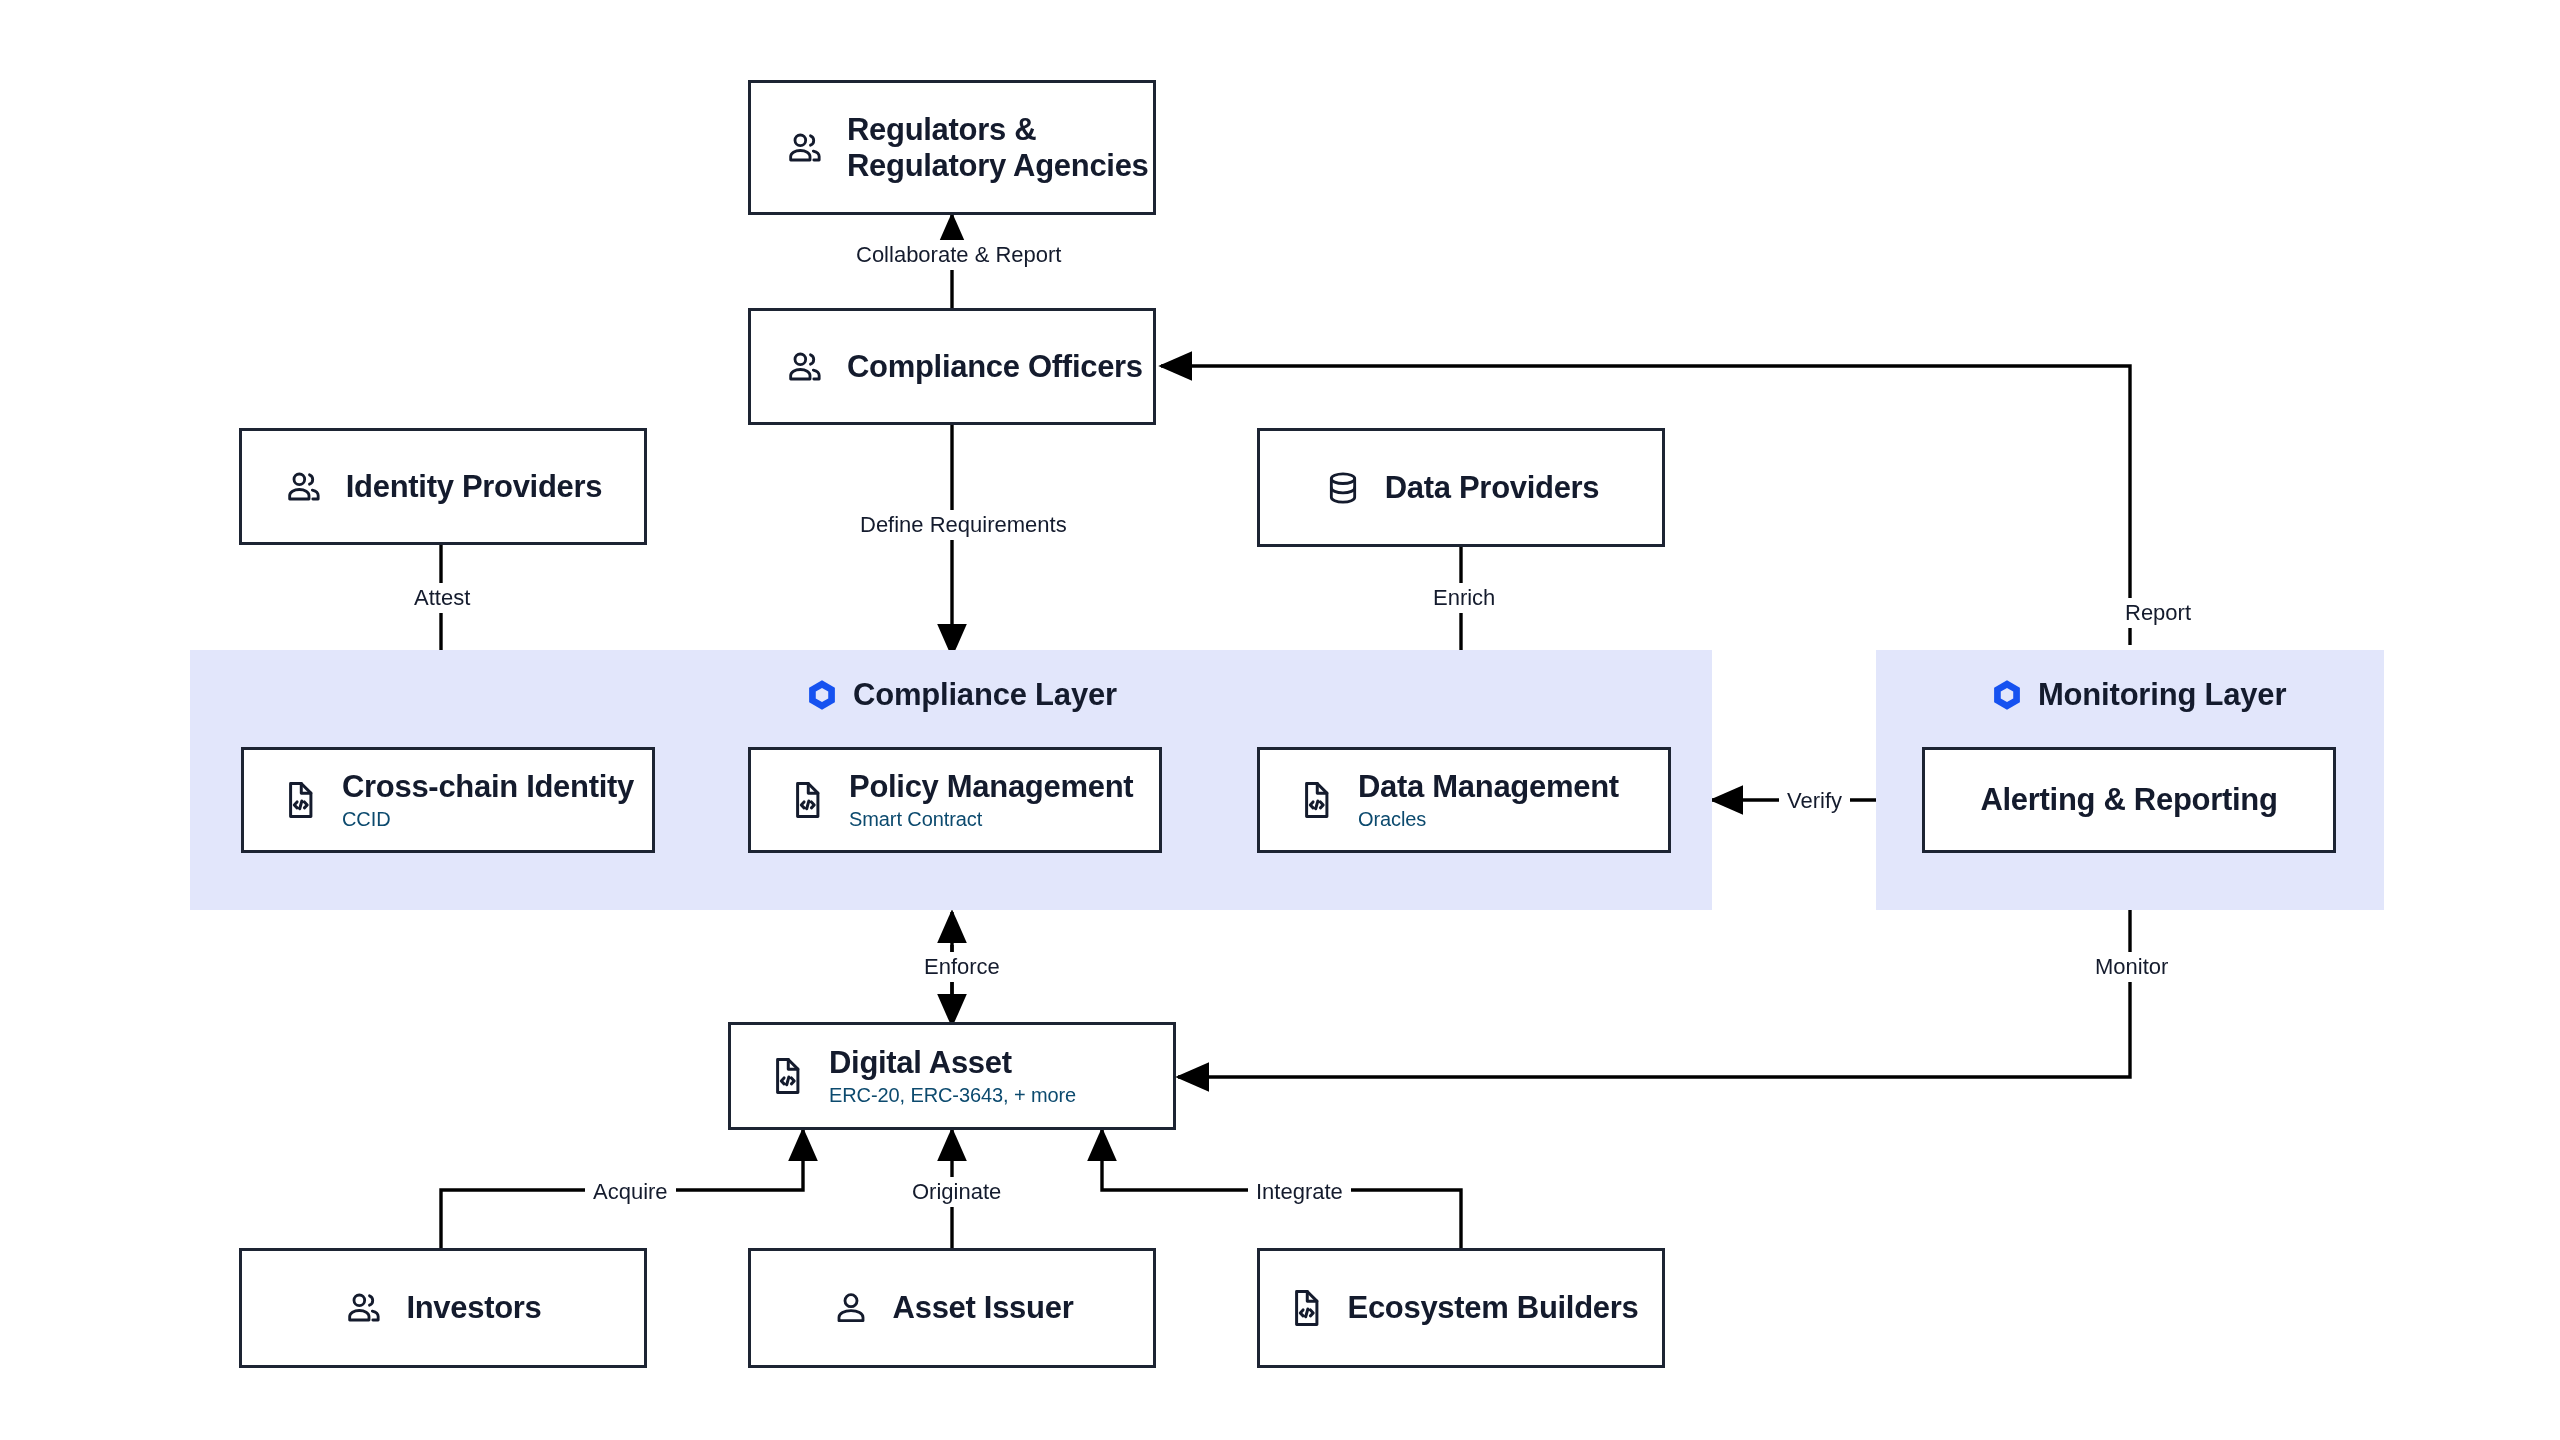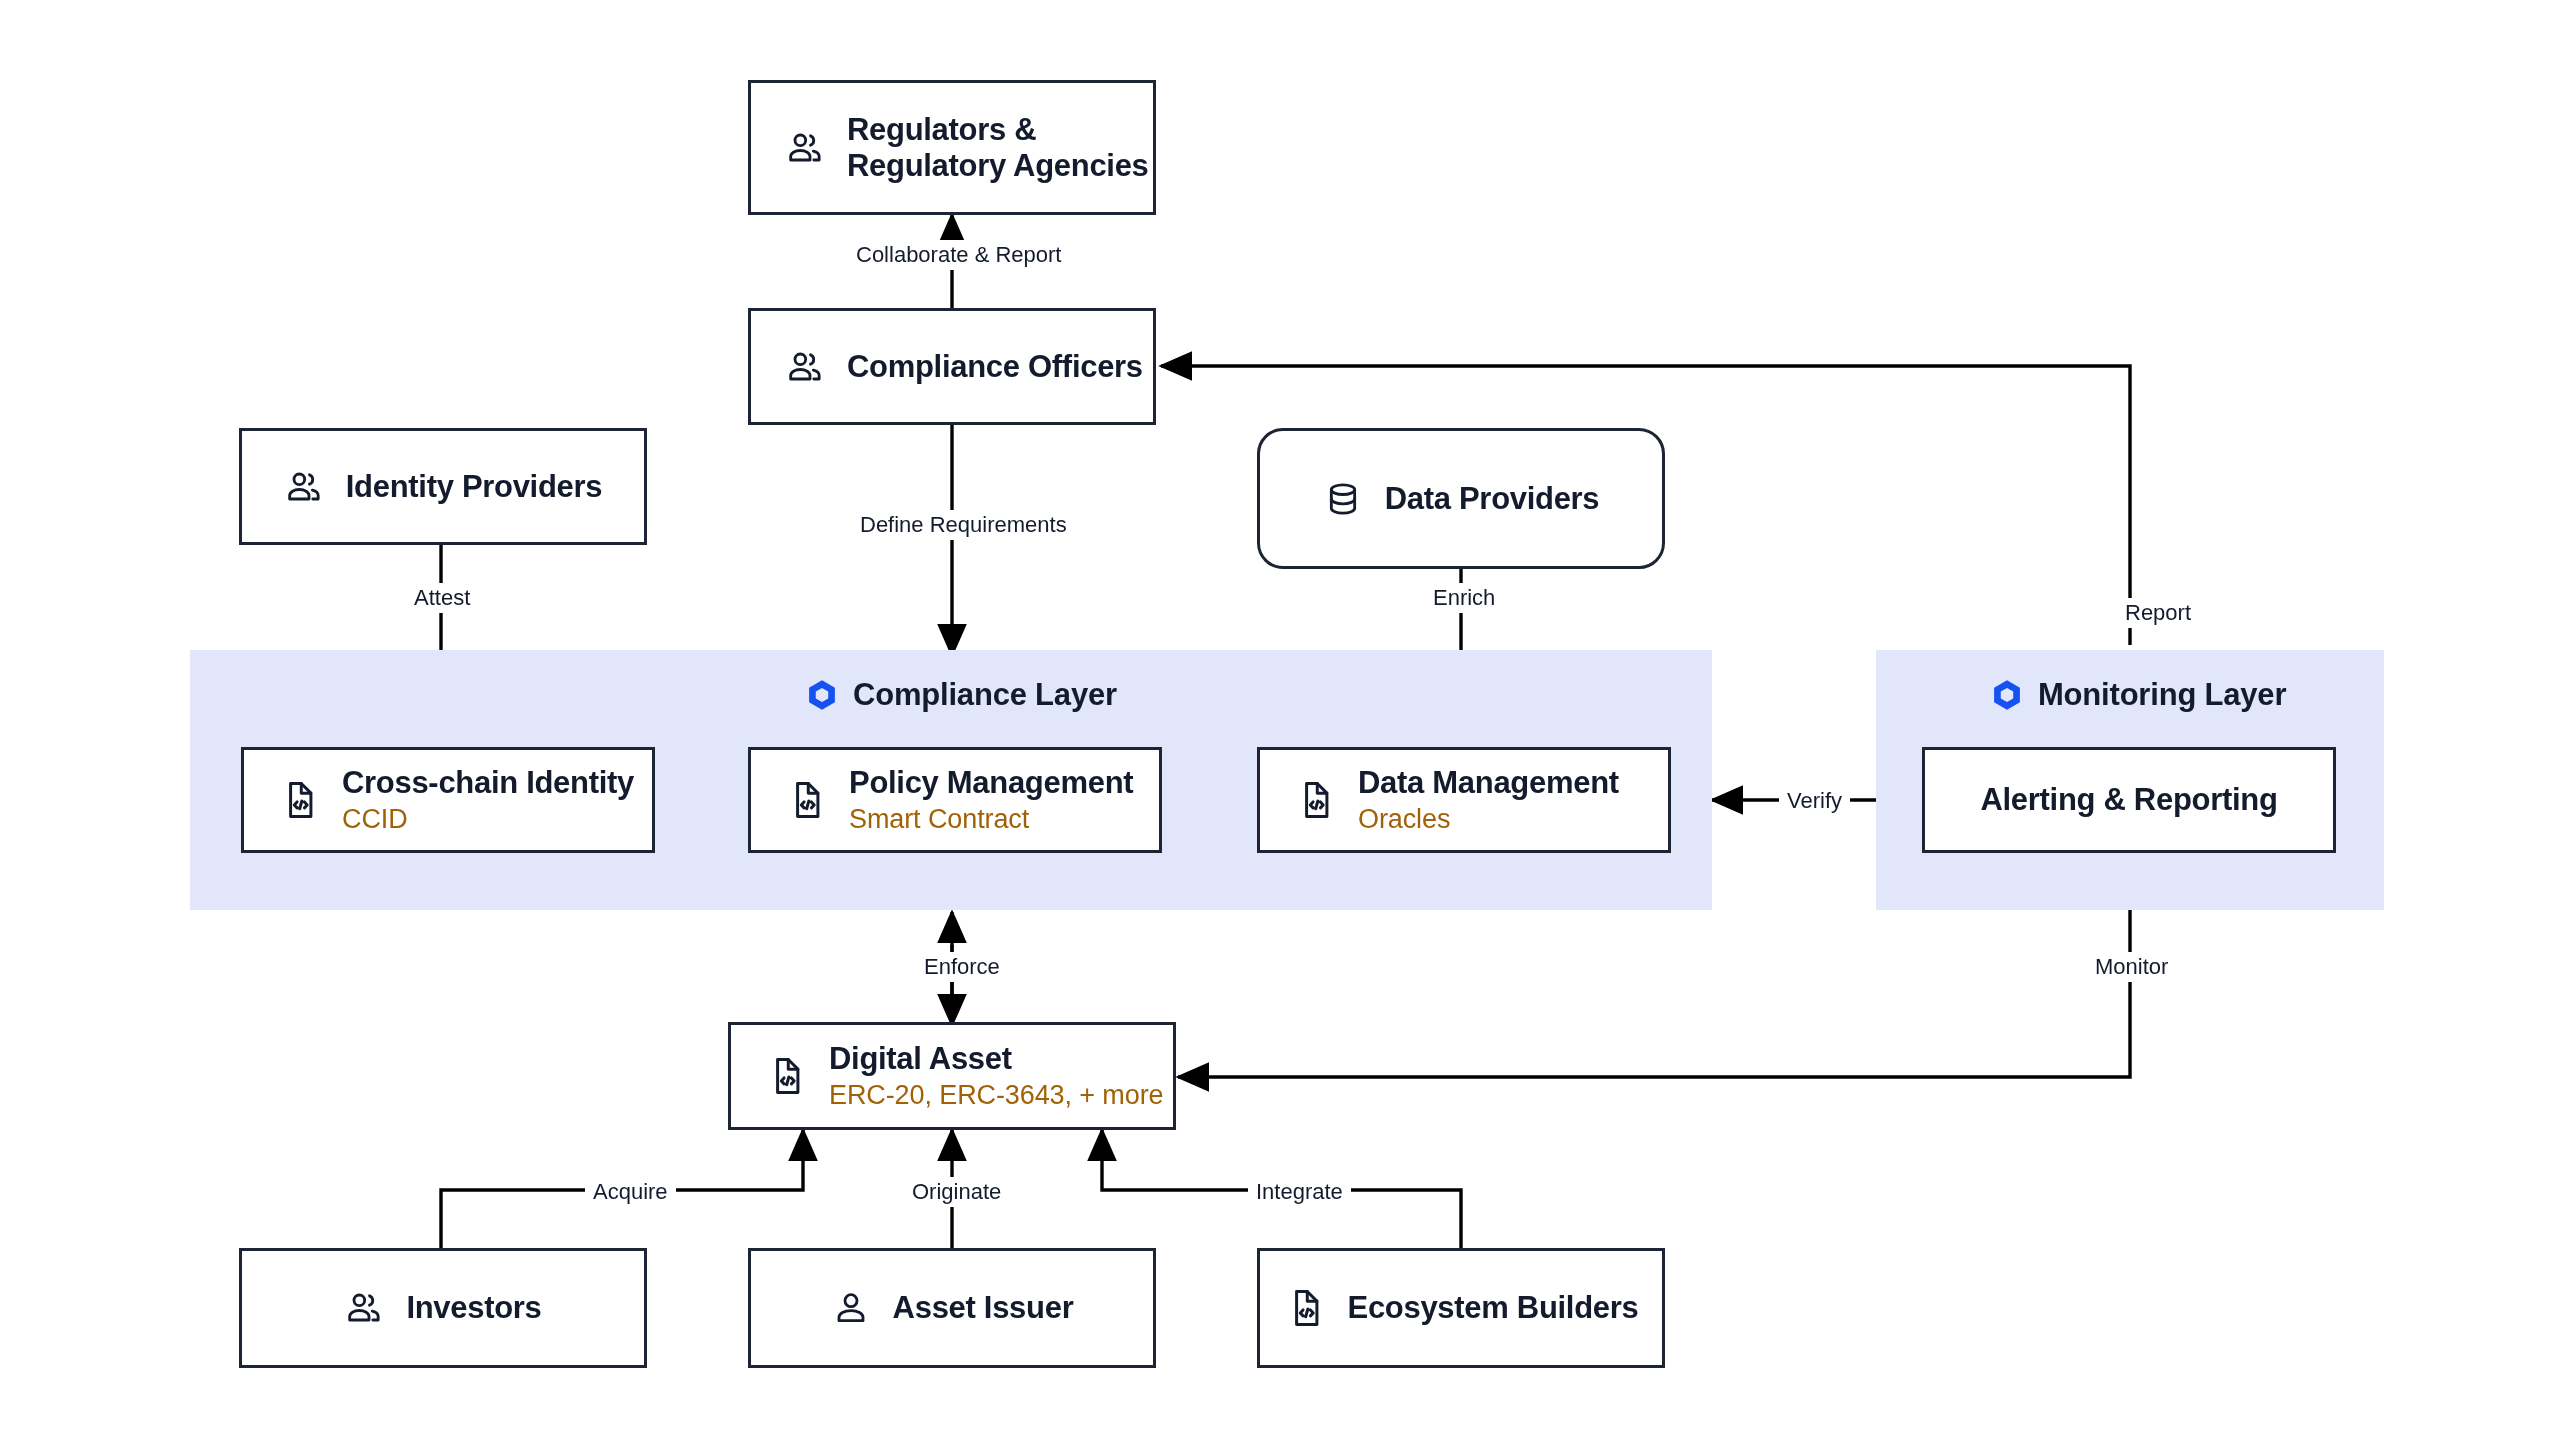--- a/index.html
+++ b/index.html
@@ -12,21 +12,21 @@
                font-size:31px;font-weight:700;letter-spacing:-0.2px;color:#141b2d;white-space:nowrap;}
   .hex-icon{width:34px;height:34px;flex:0 0 34px;display:block;}
 
   
   .node{position:absolute;box-sizing:border-box;background:#ffffff;
         border:3px solid #1d2433;display:flex;align-items:center;}
   .node .inner{display:flex;align-items:center;gap:22px;padding-left:34px;width:100%;box-sizing:border-box;}
   .node .inner.center{justify-content:center;padding-left:0;}
   .node .txt{display:flex;flex-direction:column;justify-content:center;}
   .node .title{font-size:31px;font-weight:700;line-height:1.16;letter-spacing:-0.3px;color:#141b2d;white-space:pre-line;}
-  .node .sub{font-size:27px;font-weight:400;line-height:1.2;letter-spacing:-0.1px;color:#a16207;margin-top:2px;}
+  .node .sub{font-size:20px;font-weight:400;line-height:1.2;letter-spacing:-0.1px;color:#0c4a6e;margin-top:2px;}
   .nicon{flex:0 0 auto;display:block;}
 
   
   .edge-label{position:absolute;font-size:22px;font-weight:400;color:#141b2d;
               background:#ffffff;padding:2px 8px;white-space:nowrap;letter-spacing:0px;text-align:right;}
 
   svg.wires{position:absolute;left:0;top:0;width:2560px;height:1440px;pointer-events:none;}
 </style>
 </head>
 <body>
@@ -130,21 +130,21 @@
         <path d="M3.4 19.2v-2.1c0-2.1 2.6-3.6 5.8-3.6s5.8 1.5 5.8 3.6v2.1z"></path>
         <path d="M15.3 4.7a3 3 0 0 1 0 5.6"></path>
         <path d="M17 13.9c2 .5 3.5 1.7 3.5 3.2v2.1h-3.2"></path>
       </svg>
       <div class="txt">
         <div class="title">Identity Providers</div>
       </div>
     </div>
   </div>
 
-  <div class="node" style="left:1257px;top:428px;width:408px;height:141px;border-radius:26px;">
+  <div class="node" style="left:1257px;top:428px;width:408px;height:119px;">
     <div class="inner center">
       <svg class="nicon" width="40" height="40" viewBox="0 0 24 24" fill="none" stroke="#141b2d" stroke-width="1.7" stroke-linecap="round" stroke-linejoin="round">
         <ellipse cx="12" cy="6.4" rx="7" ry="2.9"></ellipse>
         <path d="M5 6.4v11.2c0 1.6 3.1 2.9 7 2.9s7-1.3 7-2.9V6.4"></path>
         <path d="M5 12c0 1.6 3.1 2.9 7 2.9s7-1.3 7-2.9"></path>
       </svg>
       <div class="txt">
         <div class="title">Data Providers</div>
       </div>
     </div>

